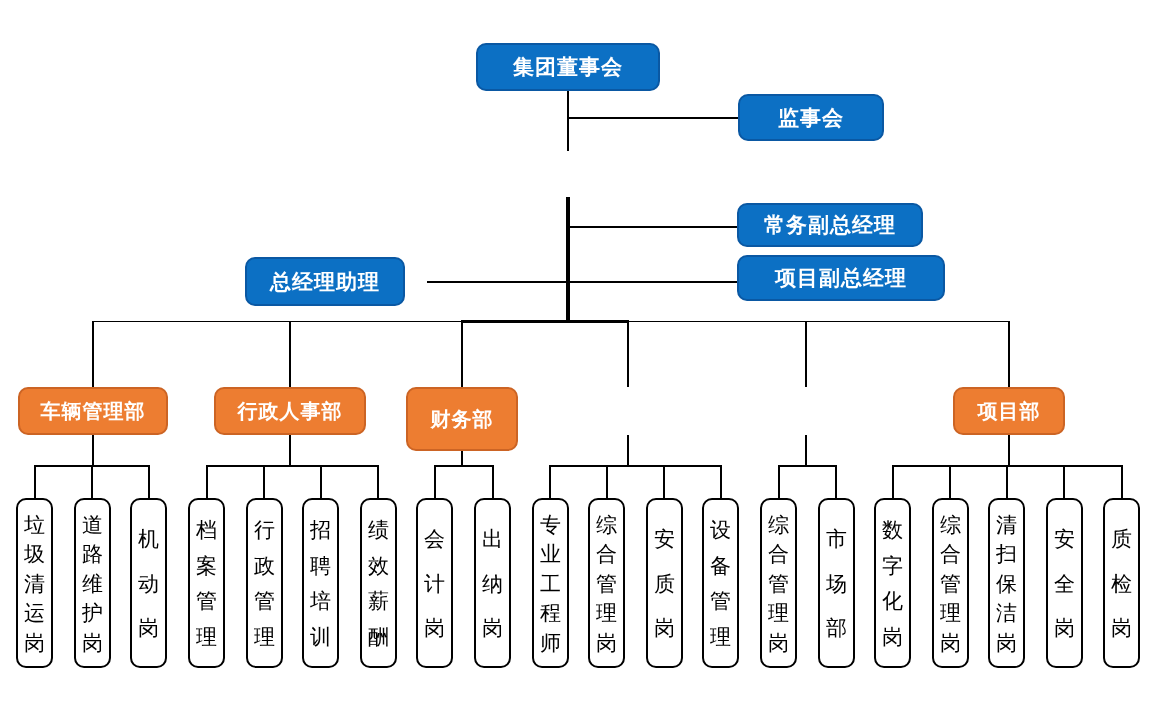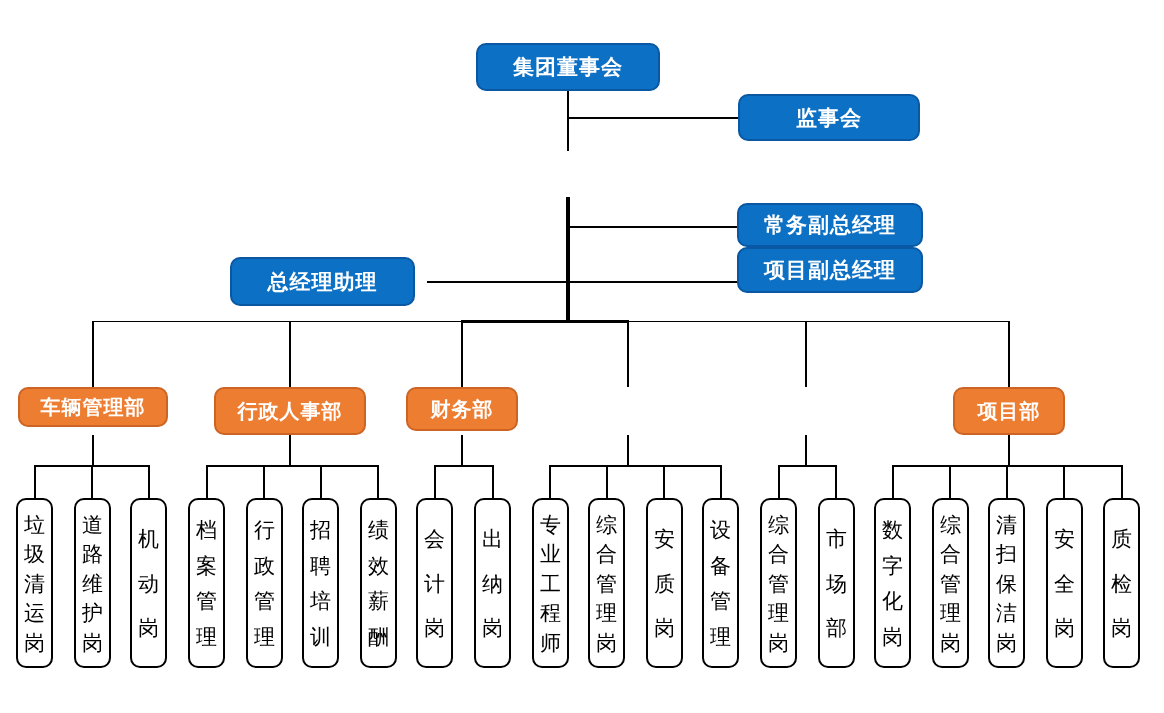--- a/index.html
+++ b/index.html
@@ -80,40 +80,40 @@
   <div class="ln" style="left:835.2px;top:466px;width:1.6px;height:32px"></div>
   <div class="ln" style="left:892.2px;top:466px;width:1.6px;height:32px"></div>
   <div class="ln" style="left:949.2px;top:466px;width:1.6px;height:32px"></div>
   <div class="ln" style="left:1006.2px;top:466px;width:1.6px;height:32px"></div>
   <div class="ln" style="left:1063.2px;top:466px;width:1.6px;height:32px"></div>
   <div class="ln" style="left:1121.2px;top:466px;width:1.6px;height:32px"></div>
 
   <div class="node blue" style="left:476px;top:43px;width:184px;height:48px">
     <span>集团董事会</span>
   </div>
-  <div class="node blue" style="left:738px;top:94px;width:182px;height:47px">
+  <div class="node blue" style="left:738px;top:94px;width:146px;height:47px">
     <span>监事会</span>
   </div>
   <div class="node blue" style="left:737px;top:203px;width:186px;height:44px">
     <span>常务副总经理</span>
   </div>
-  <div class="node blue" style="left:230px;top:257px;width:185px;height:49px">
+  <div class="node blue" style="left:245px;top:257px;width:160px;height:49px">
     <span>总经理助理</span>
   </div>
-  <div class="node blue" style="left:737px;top:247px;width:186px;height:46px">
+  <div class="node blue" style="left:737px;top:255px;width:208px;height:46px">
     <span>项目副总经理</span>
   </div>
 
-  <div class="node orange" style="left:18px;top:387px;width:150px;height:40px">
+  <div class="node orange" style="left:18px;top:387px;width:150px;height:48px">
     <span>车辆管理部</span>
   </div>
   <div class="node orange" style="left:214px;top:387px;width:152px;height:48px">
     <span>行政人事部</span>
   </div>
-  <div class="node orange" style="left:406px;top:387px;width:112px;height:44px">
+  <div class="node orange" style="left:406px;top:387px;width:112px;height:64px">
     <span>财务部</span>
   </div>
   <div class="node orange" style="left:953px;top:387px;width:112px;height:48px">
     <span>项目部</span>
   </div>
 
   <div class="node pos" style="left:16px;top:498px;width:37px;height:170px">
       <span>垃</span>
       <span>圾</span>
       <span>清</span>

